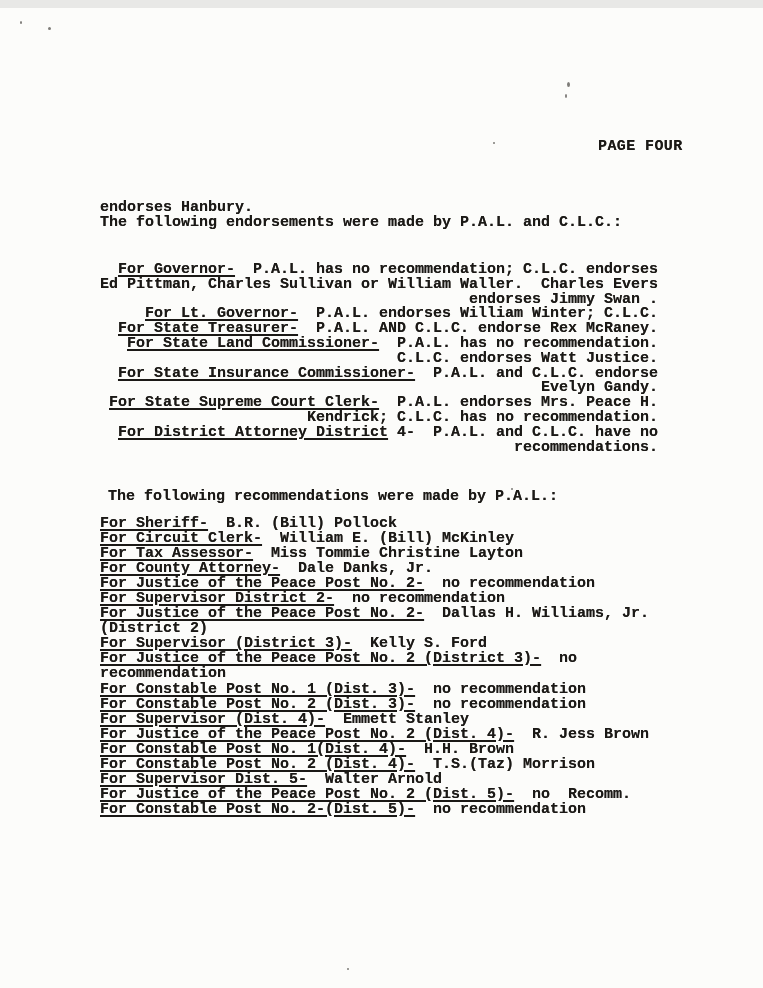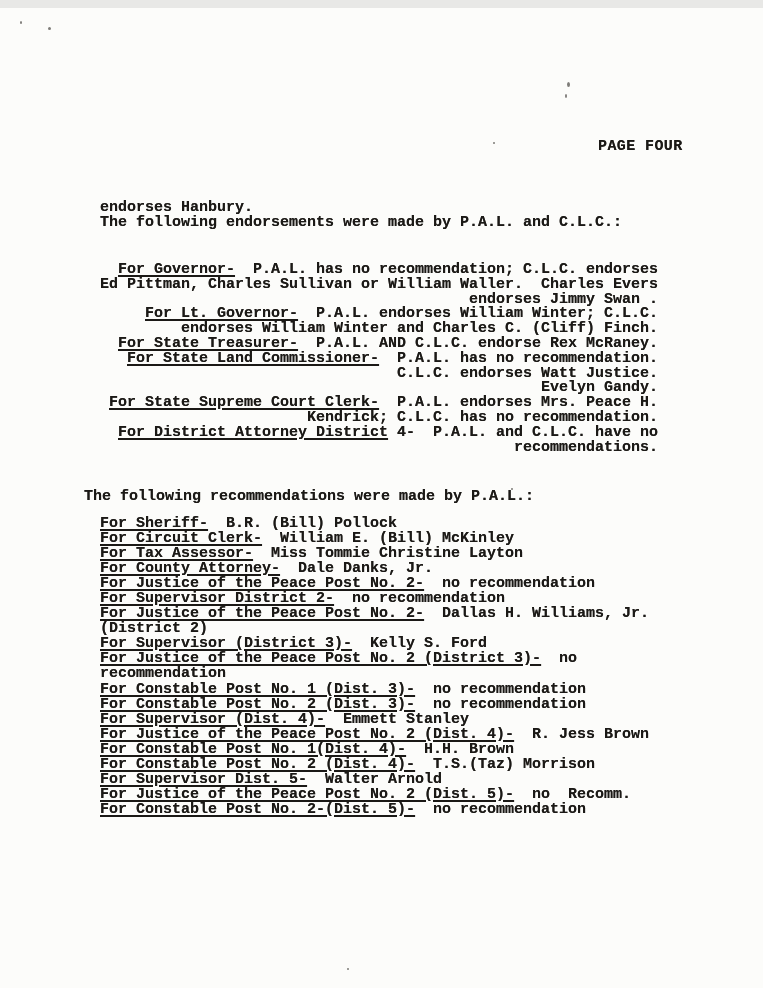--- a/index.html
+++ b/index.html
@@ -19,21 +19,21 @@
   .abs { position: absolute; }
   .line { white-space: pre; }
   .head {
     text-decoration: underline;
     text-decoration-thickness: 1.6px;
     text-underline-offset: 2px;
   }
   #page-number { left: 598px; top: 130px; letter-spacing: 0.4px; }
   #intro-block { left: 100px; top: 192px; line-height: 15.3px; }
   #joint-block { left: 100px; top: 255px; line-height: 14.8px; text-align: right; }
-  #pal-heading { left: 84px; top: 480px; text-align: center; }
+  #pal-heading { left: 108px; top: 480px; text-align: center; }
   #pal-block   { left: 100px; top: 508px; line-height: 15.05px; }
   .speck {
     position: absolute;
     background: #3a3733;
     border-radius: 50%;
     opacity: 0.65;
   }
   .scan-edge {
     position: absolute;
     left: 0;
@@ -75,28 +75,28 @@
   <div class="abs" id="joint-block">
 
       <div class="line"><span class="head">For Governor-</span><span>  P.A.L. has no recommendation; C.L.C. endorses</span></div>
 
       <div class="line"><span class="head"></span><span>Ed Pittman, Charles Sullivan or William Waller.  Charles Evers</span></div>
 
       <div class="line"><span class="head"></span><span>endorses Jimmy Swan .</span></div>
 
       <div class="line"><span class="head">For Lt. Governor-</span><span>  P.A.L. endorses William Winter; C.L.C.</span></div>
 
-      <div class="line"><span class="head"></span><span>endorses William Winter and Charles C. (Cliff) Finch.</span></div>
 
       <div class="line"><span class="head">For State Treasurer-</span><span>  P.A.L. AND C.L.C. endorse Rex McRaney.</span></div>
 
       <div class="line"><span class="head">For State Land Commissioner-</span><span>  P.A.L. has no recommendation.</span></div>
 
       <div class="line"><span class="head"></span><span>C.L.C. endorses Watt Justice.</span></div>
 
+      <div class="line"><span class="head">For State Insurance Commissioner-</span><span>  P.A.L. and C.L.C. endorse</span></div>
 
       <div class="line"><span class="head"></span><span>Evelyn Gandy.</span></div>
 
       <div class="line"><span class="head">For State Supreme Court Clerk-</span><span>  P.A.L. endorses Mrs. Peace H.</span></div>
 
       <div class="line"><span class="head"></span><span>Kendrick; C.L.C. has no recommendation.</span></div>
 
       <div class="line"><span class="head">For District Attorney District</span><span> 4-  P.A.L. and C.L.C. have no</span></div>
 
       <div class="line"><span class="head"></span><span>recommendations.</span></div>

